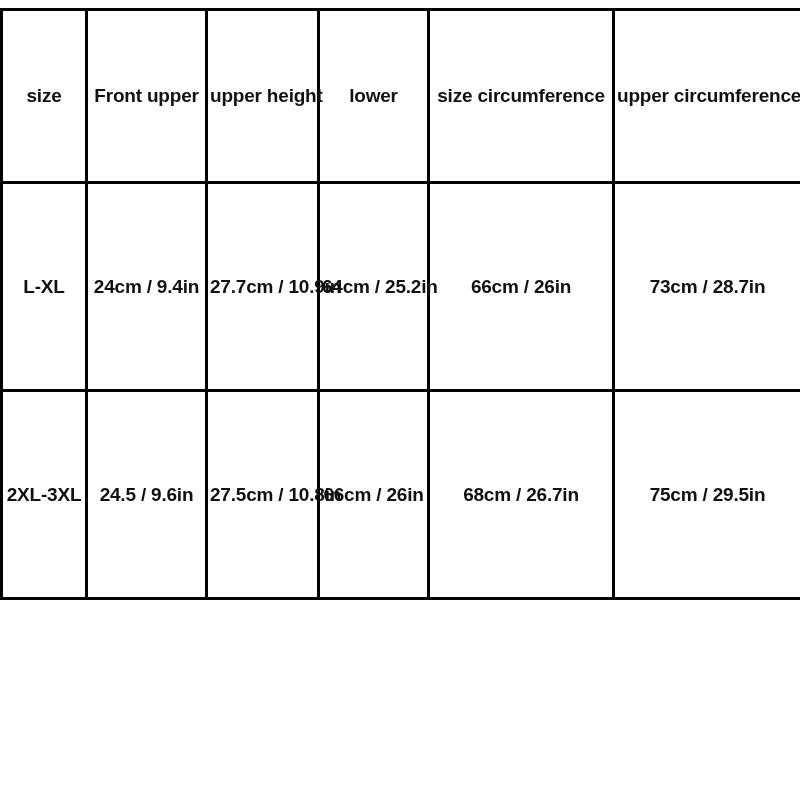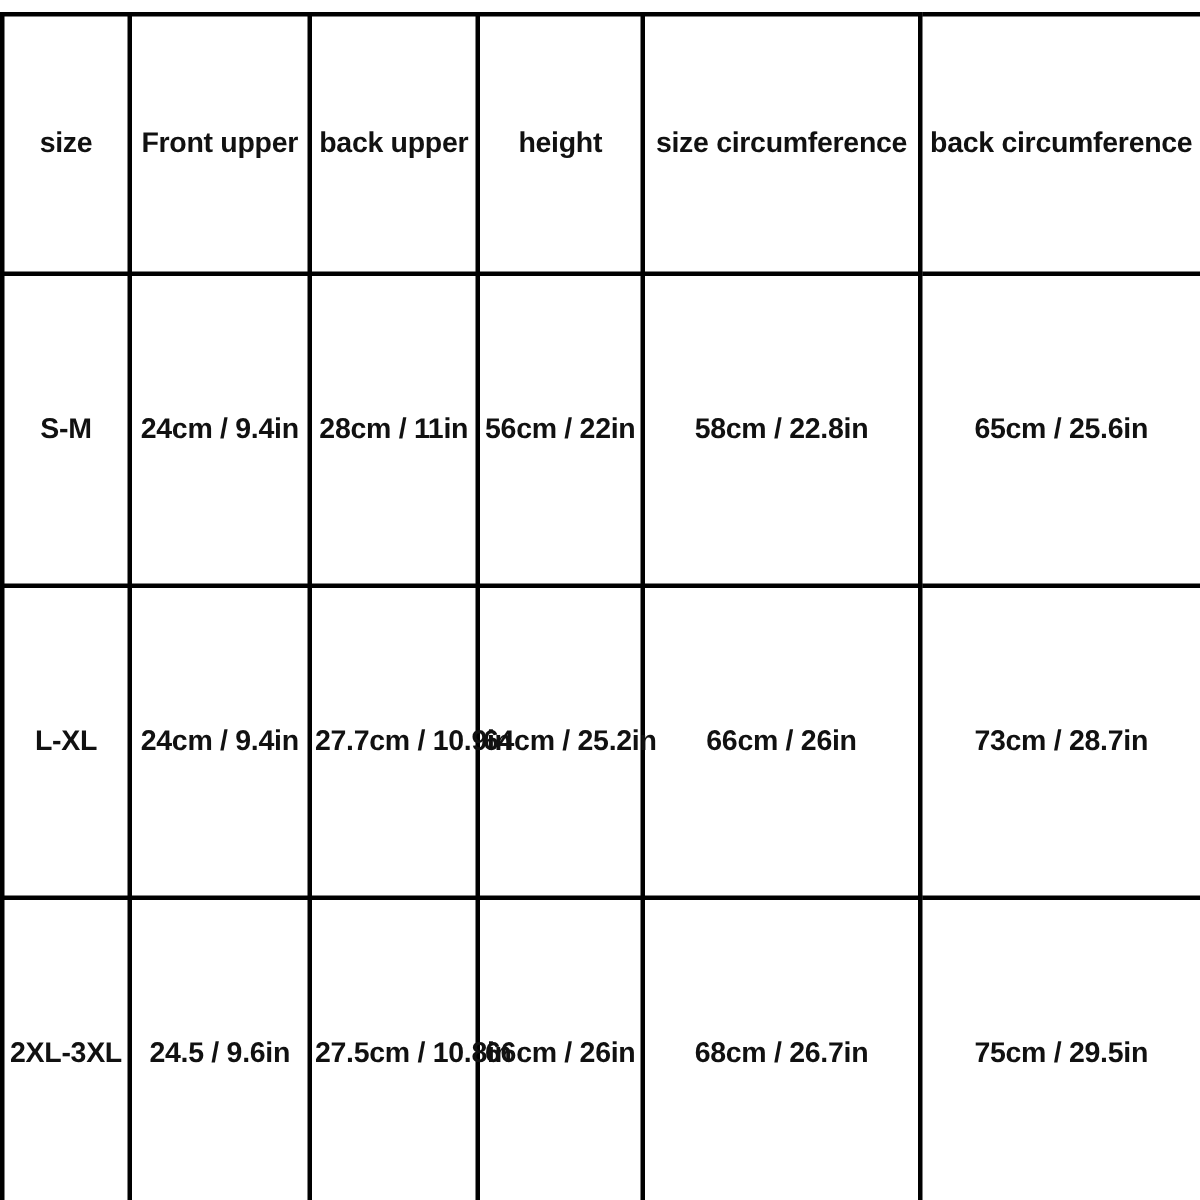--- a/index.html
+++ b/index.html
@@ -77,34 +77,26 @@
       <col class="c1">
       <col class="c2">
       <col class="c3">
       <col class="c4">
       <col class="c5">
     </colgroup>
     <tbody>
       <tr class="header-row">
         <td class="cell-head">size</td>
         <td class="cell-head">Front upper</td>
-        <td class="cell-head">back upper</td>
-        <td class="cell-head">height</td>
+        <td class="cell-head">upper height</td>
+        <td class="cell-head">lower</td>
         <td class="cell-head">size circumference</td>
-        <td class="cell-head">back circumference</td>
+        <td class="cell-head">upper circumference</td>
       </tr>
 
-      <tr class="body-row">
-        <td class="cell-size">S-M</td>
-        <td class="cell-val">24cm / 9.4in</td>
-        <td class="cell-val">28cm / 11in</td>
-        <td class="cell-val">56cm / 22in</td>
-        <td class="cell-val">58cm / 22.8in</td>
-        <td class="cell-val">65cm / 25.6in</td>
-      </tr>
 
       <tr class="body-row">
         <td class="cell-size">L-XL</td>
         <td class="cell-val">24cm / 9.4in</td>
         <td class="cell-val tight">27.7cm / 10.9in</td>
         <td class="cell-val tight">64cm / 25.2in</td>
         <td class="cell-val">66cm / 26in</td>
         <td class="cell-val">73cm / 28.7in</td>
       </tr>
 

